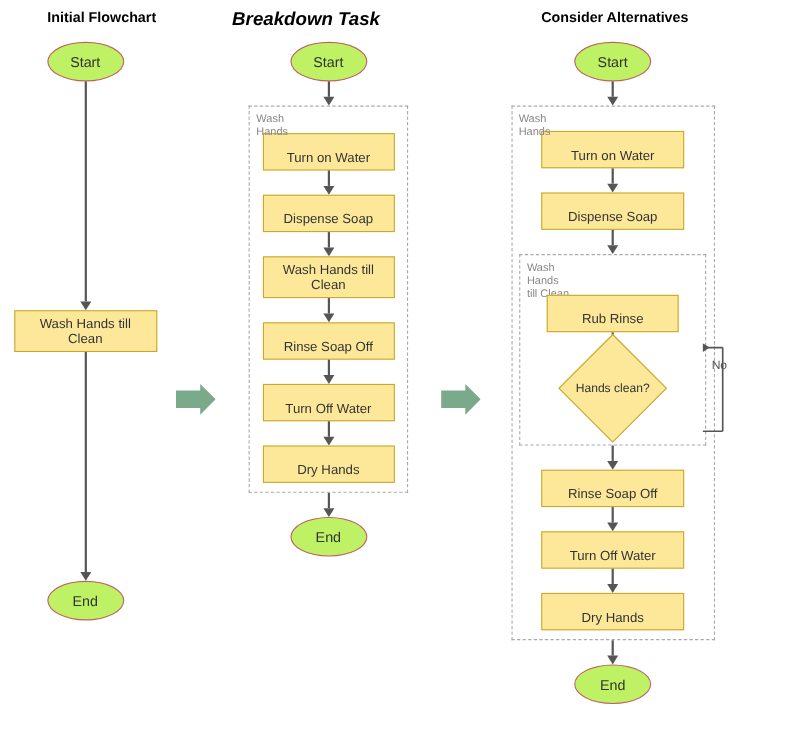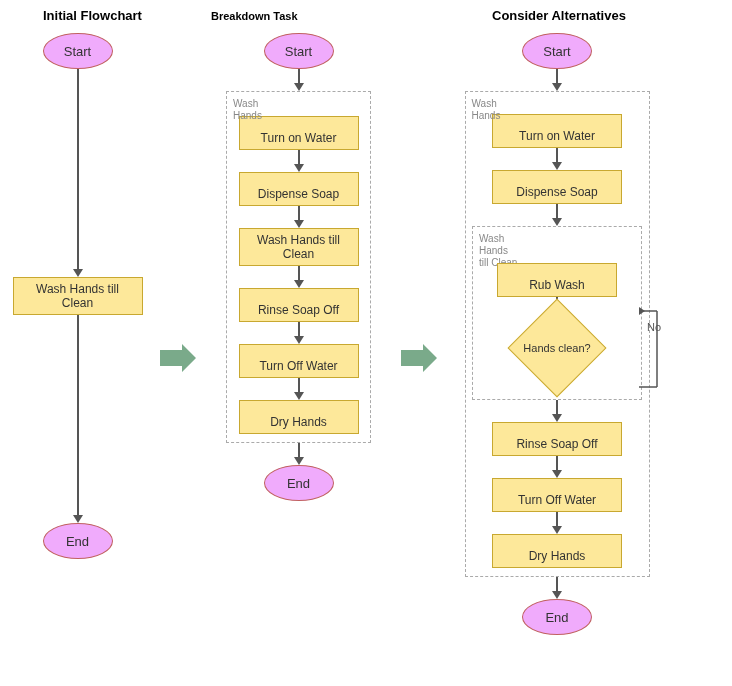--- a/index.html
+++ b/index.html
@@ -36,21 +36,21 @@
       width: 46px;
       font-size: 28px;
       color: #7aaa8a;
       margin-top: 18px;
       padding-top: 30px;
     }
 
     
     .oval {
       border-radius: 50%;
-      background: #f0abfc;
+      background: #bef264;
       border: 1.5px solid #c06060;
       width: 70px;
       height: 36px;
       display: flex;
       align-items: center;
       justify-content: center;
       font-size: 13px;
       color: #333;
       text-align: center;
     }
@@ -136,21 +136,21 @@
       flex-direction: column;
       align-items: center;
     }
   </style>
 </head>
 <body>
 
 <div class="headers">
   <div class="hdr-1"><span style="font-weight:bold;font-size:13px;padding-left:35px;">Initial Flowchart</span></div>
   <div class="hdr-arr"></div>
-  <div class="hdr-2"><span style="font-weight:bold;font-size:11px;">Breakdown Task</span></div>
+  <div class="hdr-2"><span style="font-weight:bold;font-size:17px;font-style:italic;">Breakdown Task</span></div>
   <div class="hdr-arr"></div>
   <div class="hdr-3"><span style="font-weight:bold;font-size:13px;margin-left:40px;">Consider Alternatives</span></div>
 </div>
 
 <div class="page">
 
   <div class="col col-1">
     <div class="col-1-flow">
 
       <div class="oval">
@@ -290,21 +290,21 @@
           <div class="arrow-down"></div>
         </div>
 
       <div class="group-box" style="width:170px; position:relative;">
         <span class="group-label">Wash<br>Hands<br>till Clean</span>
         <div style="height:28px;"></div>
 
         <div style="display:flex;flex-direction:row;align-items:center;position:relative;width:100%;">
           <div style="flex:1;display:flex;flex-direction:column;align-items:center;">
             <div class="rect rect-wide" style="width:120px;">
-                <span>Rub Wash</span>
+                <span>Rub Rinse</span>
               </div>
           </div>
 
         </div>
         <div class="connector-line-wrapper">
             <div class="vline vline-short"></div>
             <div class="arrow-down"></div>
           </div>
 
         <div style="position:relative; display:flex; flex-direction:column; align-items:center; width:100%;">

